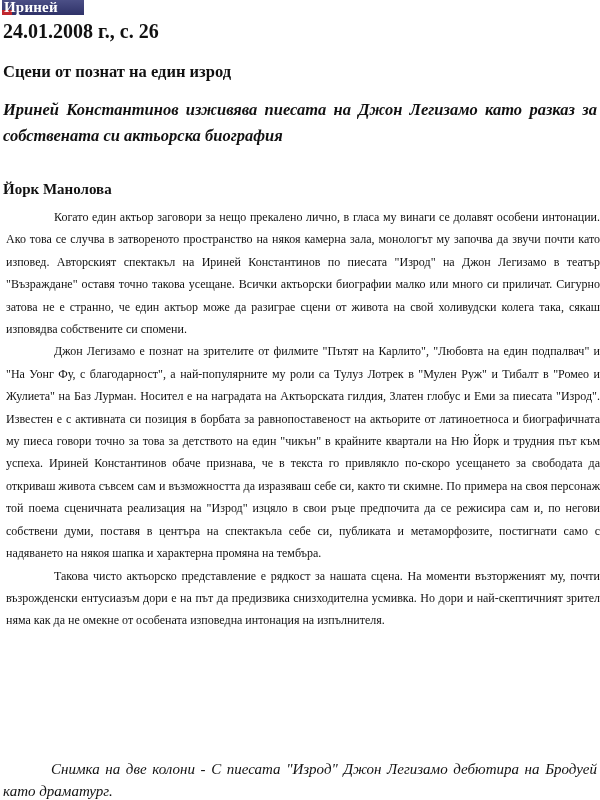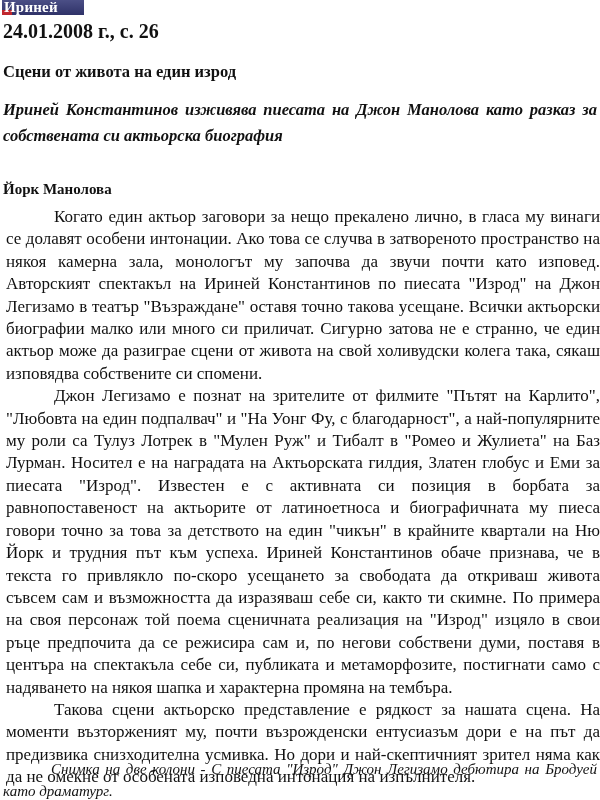--- a/index.html
+++ b/index.html
@@ -37,44 +37,44 @@
     position: absolute; left: 3px; top: 97px; width: 594px;
     font-weight: bold; font-style: italic; font-size: 16.5px;
     line-height: 26px; text-align: justify; text-align-last: left;
   }
   .author {
     position: absolute; left: 3px; top: 181px;
     font-weight: bold; font-size: 15px;
   }
   .body-text {
     position: absolute; left: 6px; top: 206px; width: 594px;
-    font-size: 17px; line-height: 22.4px; text-align: justify;
+    font-size: 12px; line-height: 22.4px; text-align: justify;
   }
   .body-text p { margin: 0; text-indent: 48px; }
   .caption {
     position: absolute; left: 3px; top: 758px; width: 594px;
     font-style: italic; font-size: 15px; line-height: 22.4px;
     text-align: justify; text-indent: 48px;
   }
 </style>
 </head>
 <body>
 
 <div class="logo">
   <div class="red-mark"></div>
   <span class="t">Ириней</span>
 </div>
 
 <div class="dateline">24.01.2008 г., с. 26</div>
 
-<div class="title">Сцени от живота на един изрод</div>
+<div class="title">Сцени от познат на един изрод</div>
 
-<div class="subtitle">Ириней Константинов изживява пиесата на Джон Манолова като разказ за собствената си актьорска биография</div>
+<div class="subtitle">Ириней Константинов изживява пиесата на Джон Легизамо като разказ за собствената си актьорска биография</div>
 
 <div class="author">Йорк Манолова</div>
 
 <div class="body-text">
   <p>Когато един актьор заговори за нещо прекалено лично, в гласа му винаги се долавят особени интонации. Ако това се случва в затвореното пространство на някоя камерна зала, монологът му започва да звучи почти като изповед. Авторският спектакъл на Ириней Константинов по пиесата "Изрод" на Джон Легизамо в театър "Възраждане" оставя точно такова усещане. Всички актьорски биографии малко или много си приличат. Сигурно затова не е странно, че един актьор може да разиграе сцени от живота на свой холивудски колега така, сякаш изповядва собствените си спомени.</p>
   <p>Джон Легизамо е познат на зрителите от филмите "Пътят на Карлито", "Любовта на един подпалвач" и "На Уонг Фу, с благодарност", а най-популярните му роли са Тулуз Лотрек в "Мулен Руж" и Тибалт в "Ромео и Жулиета" на Баз Лурман. Носител е на наградата на Актьорската гилдия, Златен глобус и Еми за пиесата "Изрод". Известен е с активната си позиция в борбата за равнопоставеност на актьорите от латиноетноса и биографичната му пиеса говори точно за това  за детството на един "чикън" в крайните квартали на Ню Йорк и трудния път към успеха. Ириней Константинов обаче признава, че в текста го привлякло по-скоро усещането за свободата да откриваш живота съвсем сам и възможността да изразяваш себе си, както ти скимне. По примера на своя персонаж той поема сценичната реализация на "Изрод" изцяло в свои ръце  предпочита да се режисира сам и, по негови собствени думи, поставя в центъра на спектакъла себе си, публиката и метаморфозите, постигнати само с надяването на някоя шапка и характерна промяна на тембъра.</p>
-  <p>Такова сцени актьорско представление е рядкост за нашата сцена. На моменти възторженият му, почти възрожденски ентусиазъм дори е на път да предизвика снизходителна усмивка. Но дори и най-скептичният зрител няма как да не омекне от особената изповедна интонация на изпълнителя.</p>
+  <p>Такова чисто актьорско представление е рядкост за нашата сцена. На моменти възторженият му, почти възрожденски ентусиазъм дори е на път да предизвика снизходителна усмивка. Но дори и най-скептичният зрител няма как да не омекне от особената изповедна интонация на изпълнителя.</p>
 </div>
 
 <div class="caption">Снимка на две колони - С пиесата "Изрод" Джон Легизамо дебютира на Бродуей като драматург.</div>
 
 </body></html>

